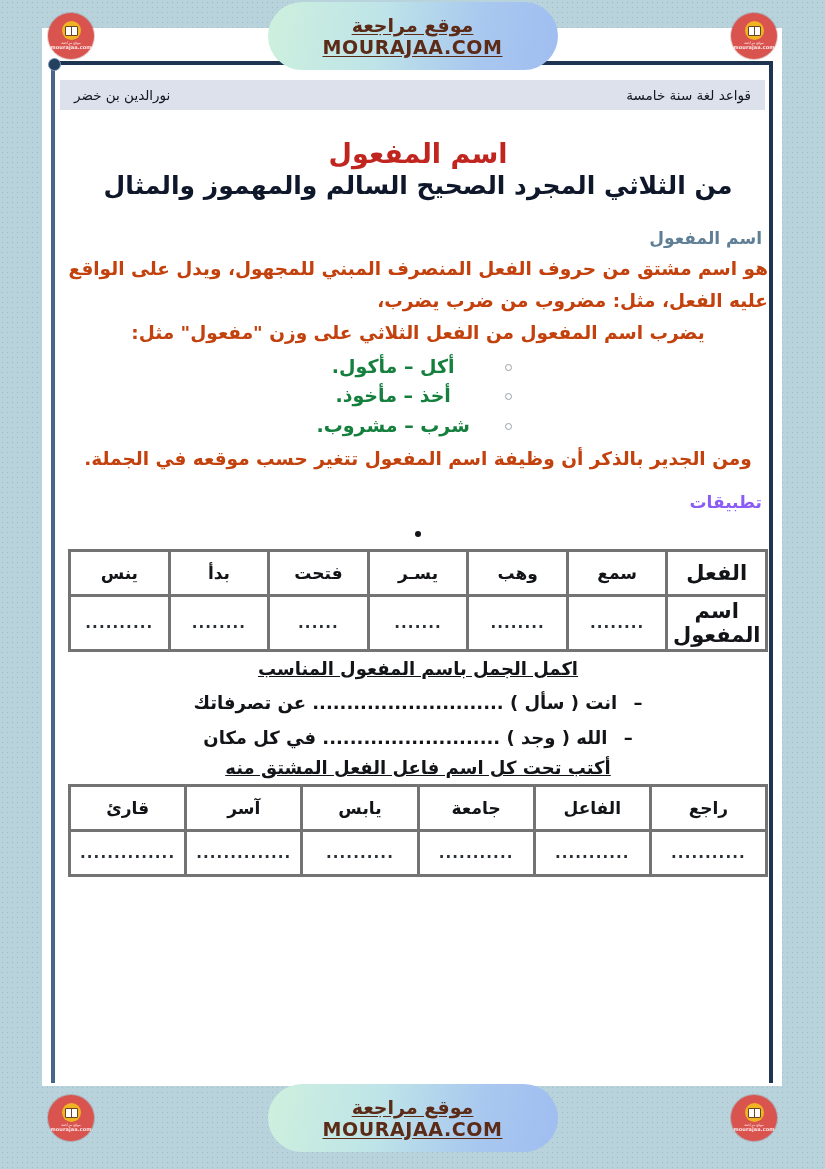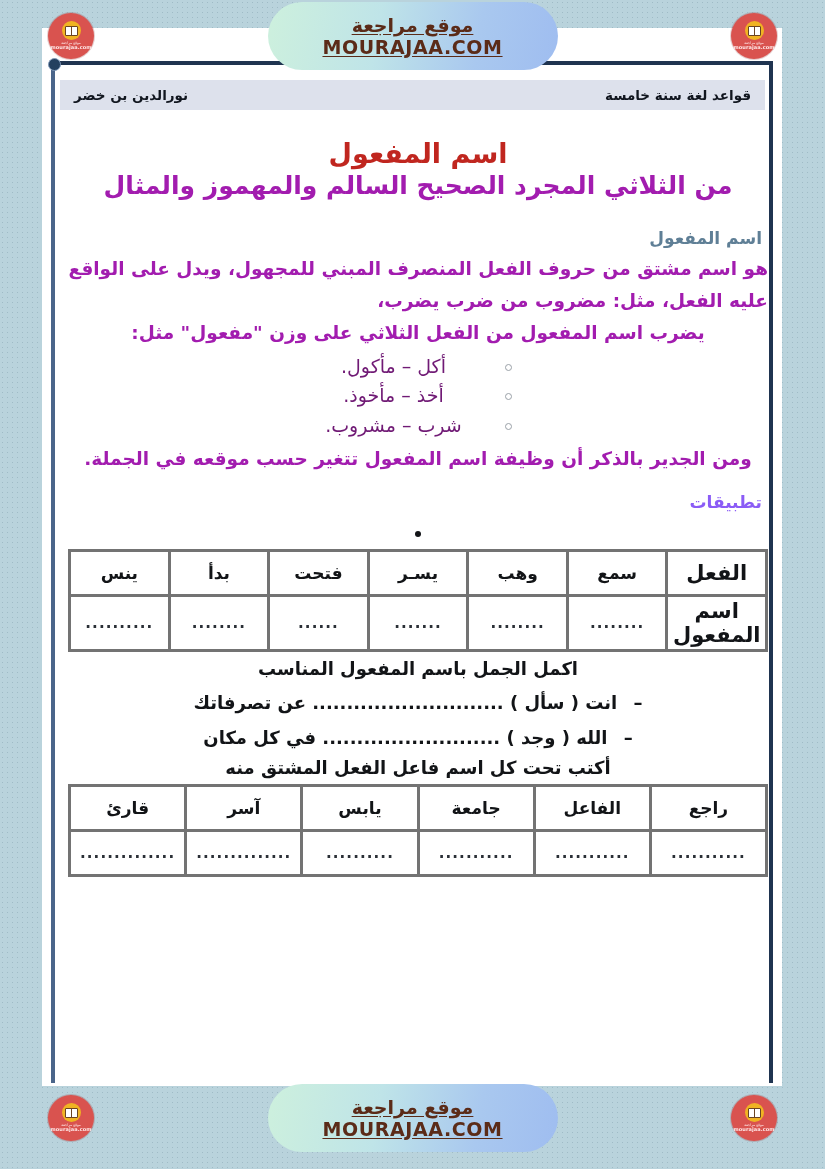--- a/index.html
+++ b/index.html
@@ -164,21 +164,21 @@
     background: #dde1ec;
     display: flex;
     align-items: center;
     justify-content: space-between;
     padding: 0 14px;
     box-sizing: border-box;
     z-index: 15;
   }
   .head-right, .head-left {
     font-size: 13.5px;
-    font-weight: 700;
+    font-weight: 400;
     color: #11161f;
     white-space: nowrap;
   }
 
   
   .content {
     position: absolute;
     left: 26px;
     top: 92px;
     width: 700px;
@@ -191,56 +191,56 @@
     font-size: 27px;
     font-weight: 700;
     color: #c0261f;
     margin: 18px 0 2px 0;
     letter-spacing: .2px;
   }
   .title-sub {
     text-align: center;
     font-size: 25px;
     font-weight: 700;
-    color: #a21caf;
+    color: #0f172a;
     margin: 0 0 6px 0;
     letter-spacing: .2px;
   }
 
   .sec-head {
     font-size: 17px;
     font-weight: 700;
     color: #5f7f96;
     margin: 28px 6px 6px 0;
   }
   .sec-head.green {
     color: #8b5cf6;
     margin-top: 18px;
   }
 
   .para {
     font-size: 18.5px;
     font-weight: 700;
-    color: #a21caf;
+    color: #c2410c;
     line-height: 1.62;
     margin: 0 0 2px 0;
   }
   .para.just { text-align: justify; text-align-last: right; }
   .para.center-ish { text-align: center; }
   .para.rt { text-align: right; }
 
   ul.examples {
     list-style: none;
     margin: 4px 0 4px 0;
     padding: 0;
   }
   ul.examples li {
     font-size: 19px;
-    font-weight: 400;
-    color: #701a75;
+    font-weight: 700;
+    color: #15803d;
     line-height: 1.55;
     text-align: center;
     position: relative;
     padding-right: 0;
   }
   ul.examples li .bullet-o {
     display: inline-block;
     width: 5px;
     height: 5px;
     border: 1.2px solid #9aa1a8;
@@ -265,21 +265,21 @@
   .task .dot-bullet {
     display: inline-block;
     width: 6px;
     height: 6px;
     border-radius: 50%;
     background: #121417;
     vertical-align: middle;
     margin-right: 8px;
     margin-left: 8px;
   }
-  .task.plain { margin-top: 0; }
+  .task.plain { margin-top: 0; text-decoration: underline; }
 
   table.grid {
     width: 100%;
     border-collapse: collapse;
     margin: 4px 0 6px 0;
     table-layout: fixed;
   }
   table.grid td {
     border: 3px solid #737373;
     height: 38px;

